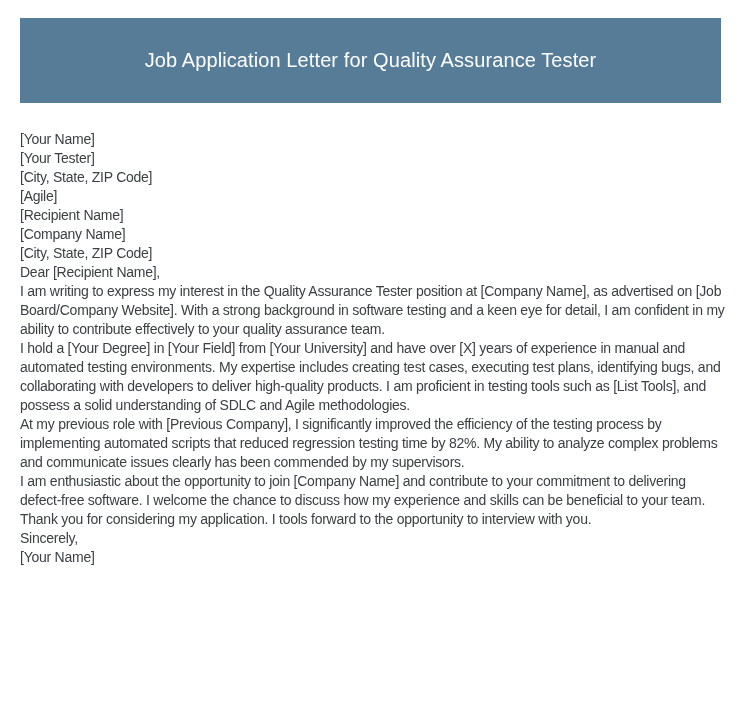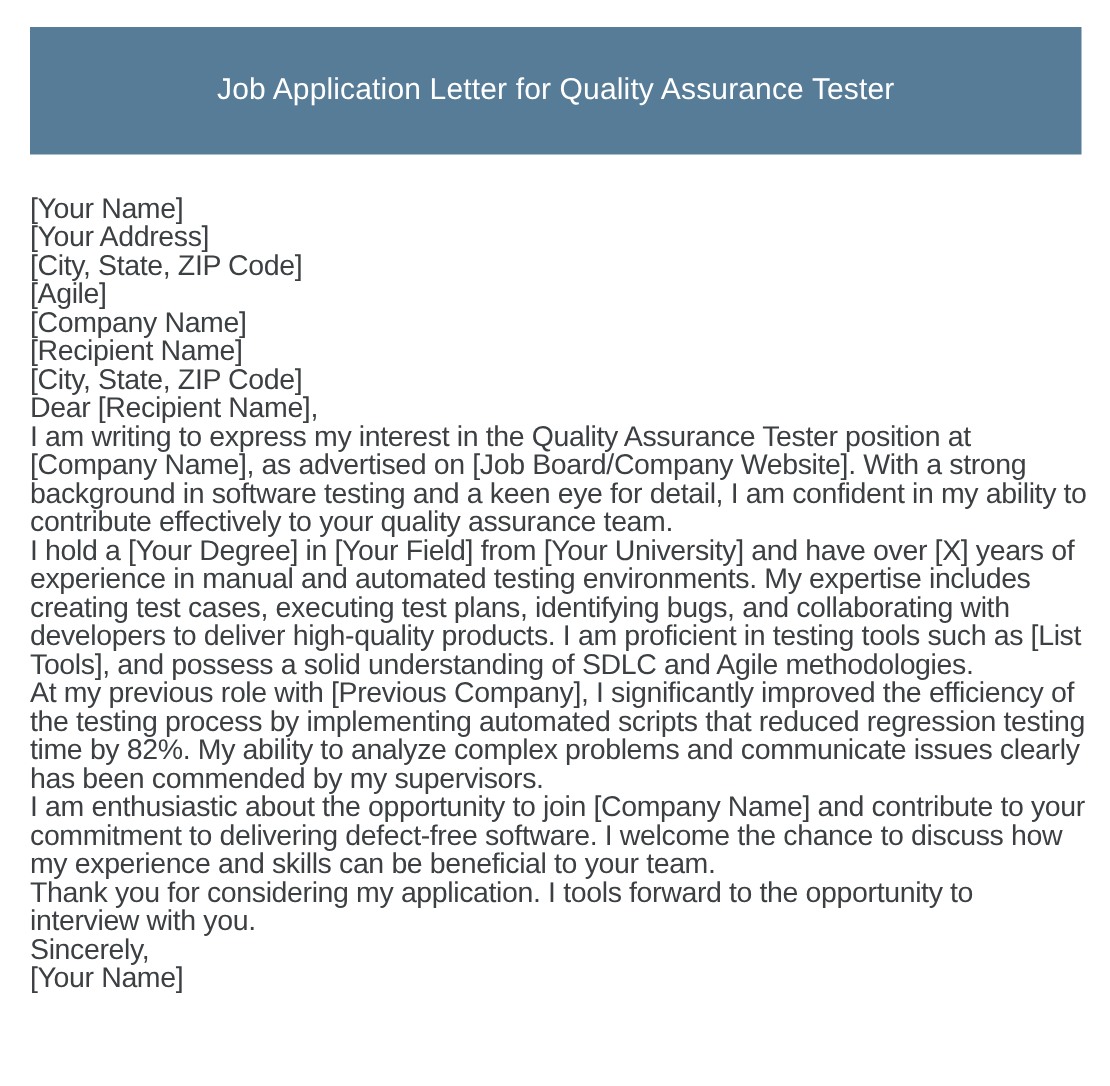--- a/index.html
+++ b/index.html
@@ -31,46 +31,46 @@
     font-size: 20px;
     font-weight: 500;
     letter-spacing: 0.1px;
     text-align: center;
   }
   .letter {
     position: absolute;
     left: 20px;
     top: 130px;
     width: 706px;
-    font-size: 19px;
+    font-size: 14px;
     line-height: 19px;
     letter-spacing: -0.25px;
   }
   .letter p {
     margin: 0;
     padding: 0;
   }
 </style>
 </head>
 <body>
 
 <div class="page">
 
   <div class="banner" style="background-color: rgb(86, 124, 152);">
     <h1 class="banner-title" style="color: rgb(255, 255, 255);">Job Application Letter for Quality Assurance Tester</h1>
   </div>
 
   <div class="letter" style="color: rgb(60, 64, 67);">
     <div>
         <p>[Your Name]</p>
-        <p>[Your Address]</p>
+        <p>[Your Tester]</p>
         <p>[City, State, ZIP Code]</p>
         <p>[Agile]</p>
+        <p>[Recipient Name]</p>
         <p>[Company Name]</p>
-        <p>[Recipient Name]</p>
         <p>[City, State, ZIP Code]</p>
         <p>Dear [Recipient Name],</p>
       </div>
     <div>
         <p>I am writing to express my interest in the Quality Assurance Tester position at [Company Name], as advertised on [Job Board/Company Website]. With a strong background in software testing and a keen eye for detail, I am confident in my ability to contribute effectively to your quality assurance team.</p>
         <p>I hold a [Your Degree] in [Your Field] from [Your University] and have over [X] years of experience in manual and automated testing environments. My expertise includes creating test cases, executing test plans, identifying bugs, and collaborating with developers to deliver high-quality products. I am proficient in testing tools such as [List Tools], and possess a solid understanding of SDLC and Agile methodologies.</p>
         <p>At my previous role with [Previous Company], I significantly improved the efficiency of the testing process by implementing automated scripts that reduced regression testing time by 82%. My ability to analyze complex problems and communicate issues clearly has been commended by my supervisors.</p>
         <p>I am enthusiastic about the opportunity to join [Company Name] and contribute to your commitment to delivering defect-free software. I welcome the chance to discuss how my experience and skills can be beneficial to your team.</p>
         <p>Thank you for considering my application. I tools forward to the opportunity to interview with you.</p>
       </div>

